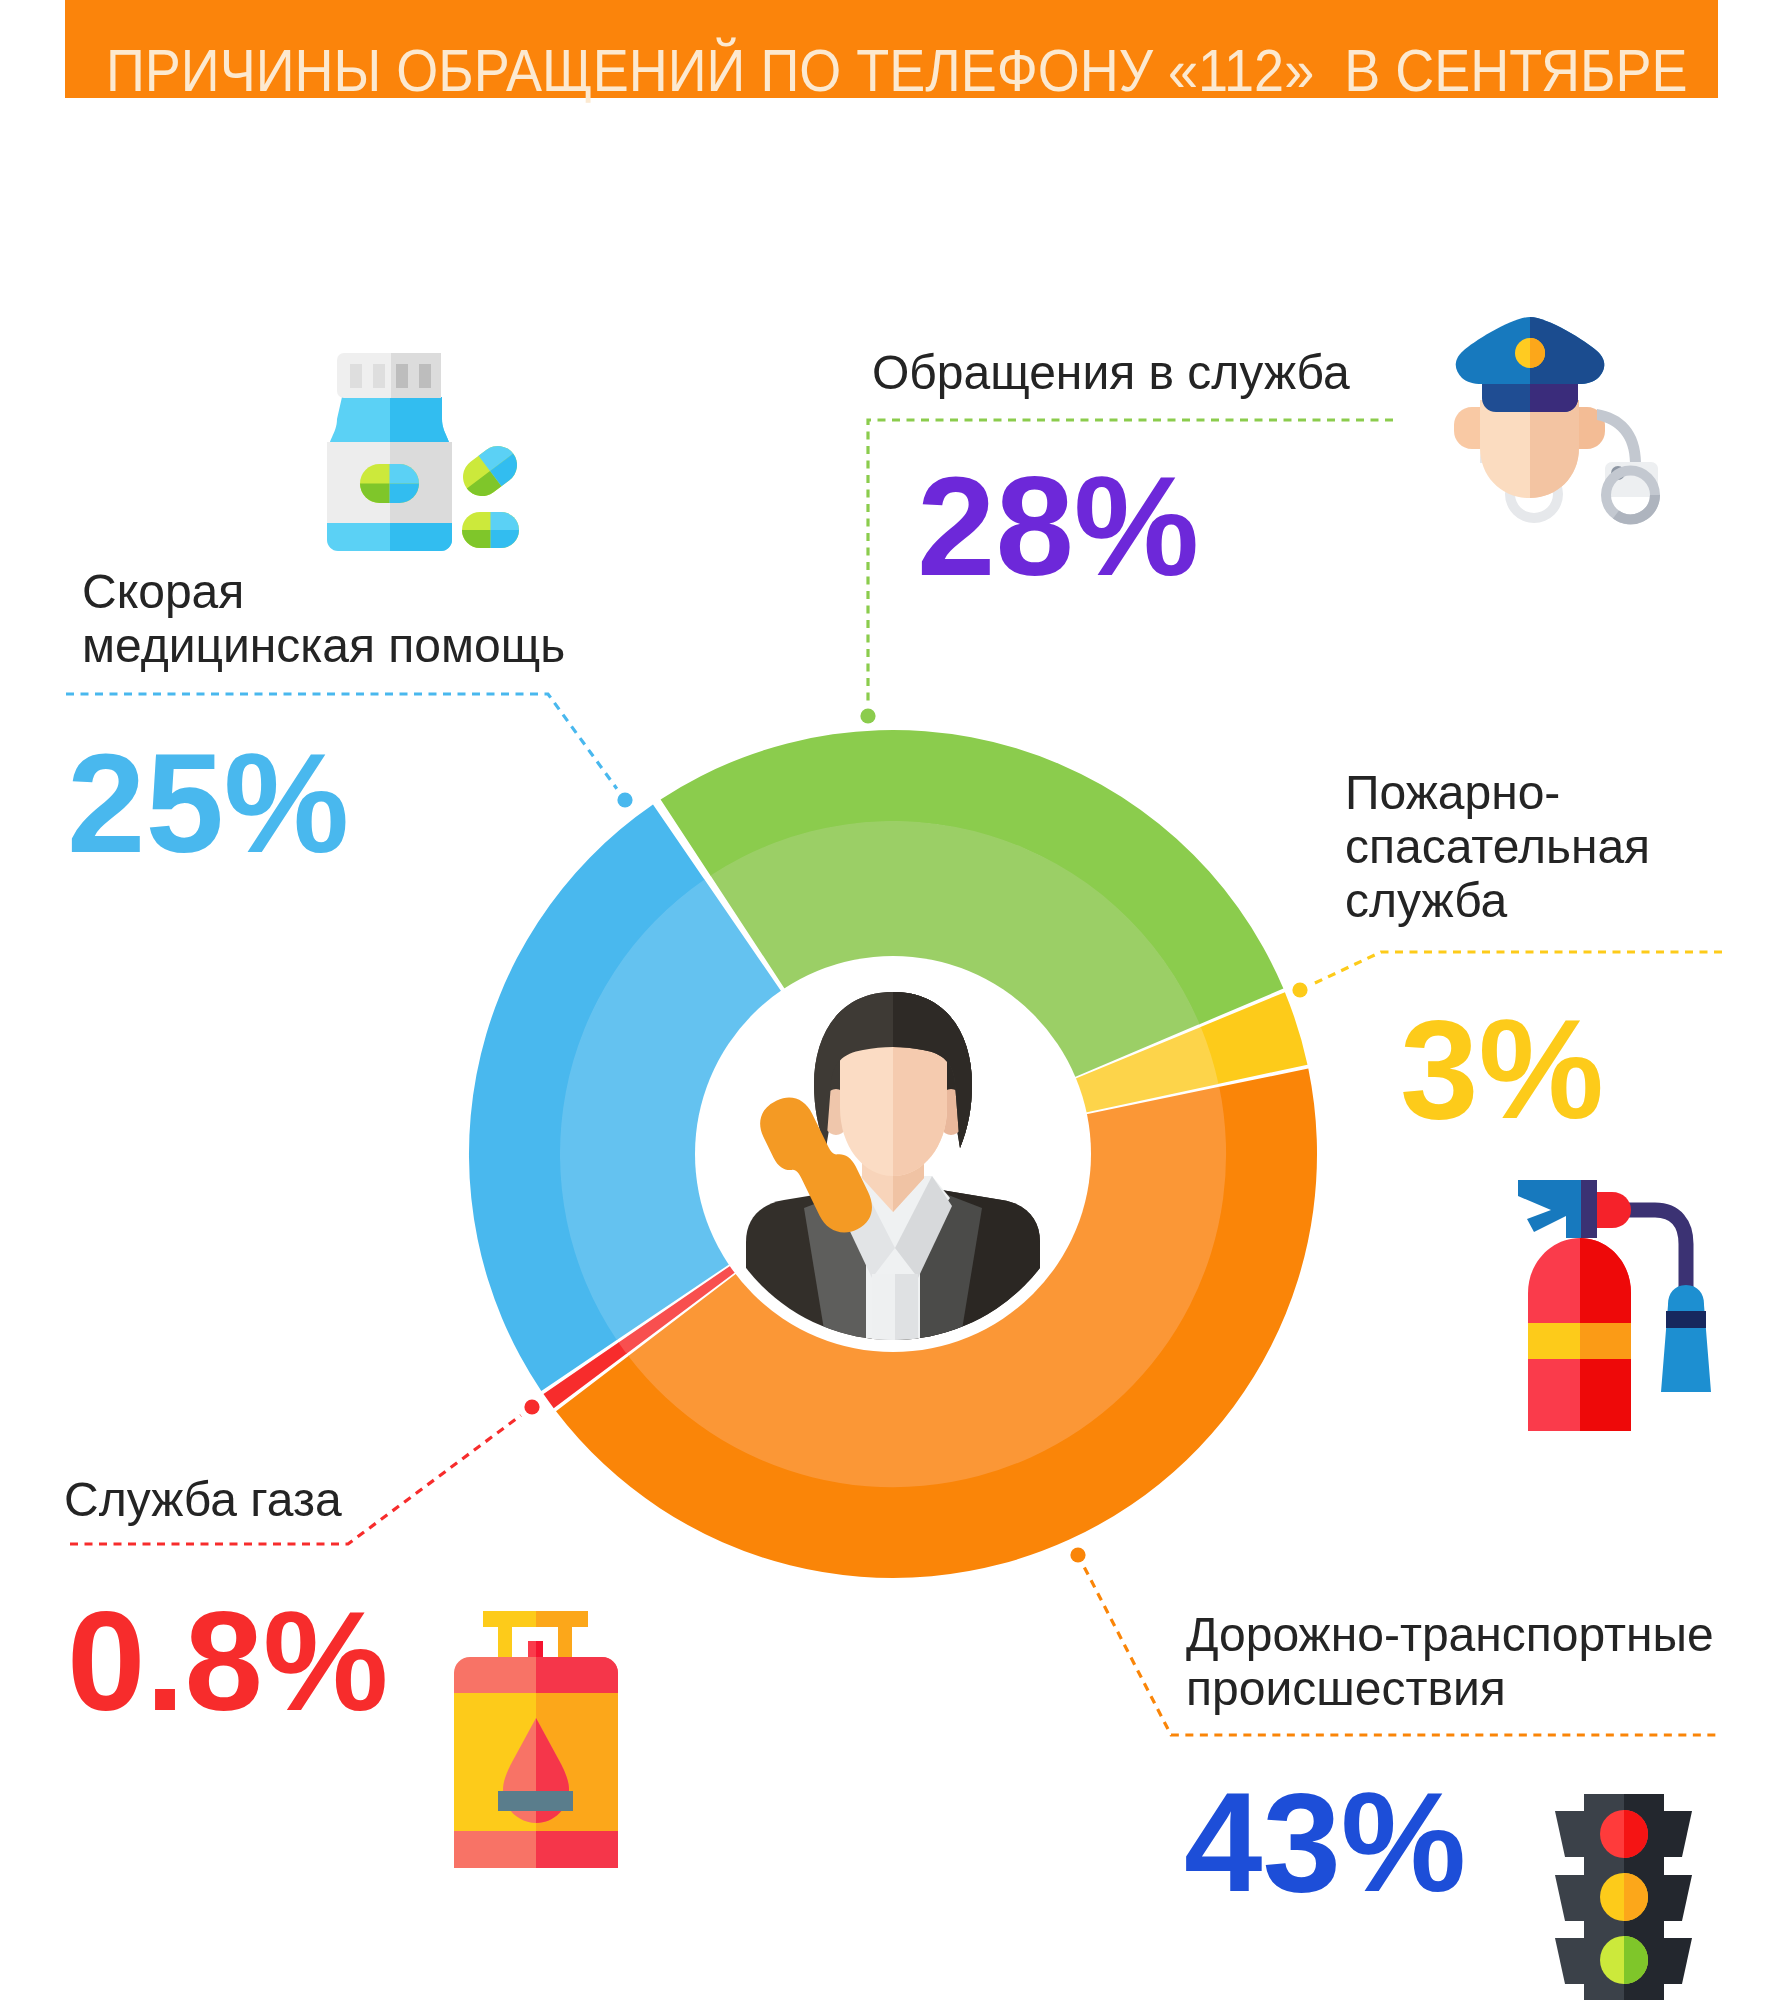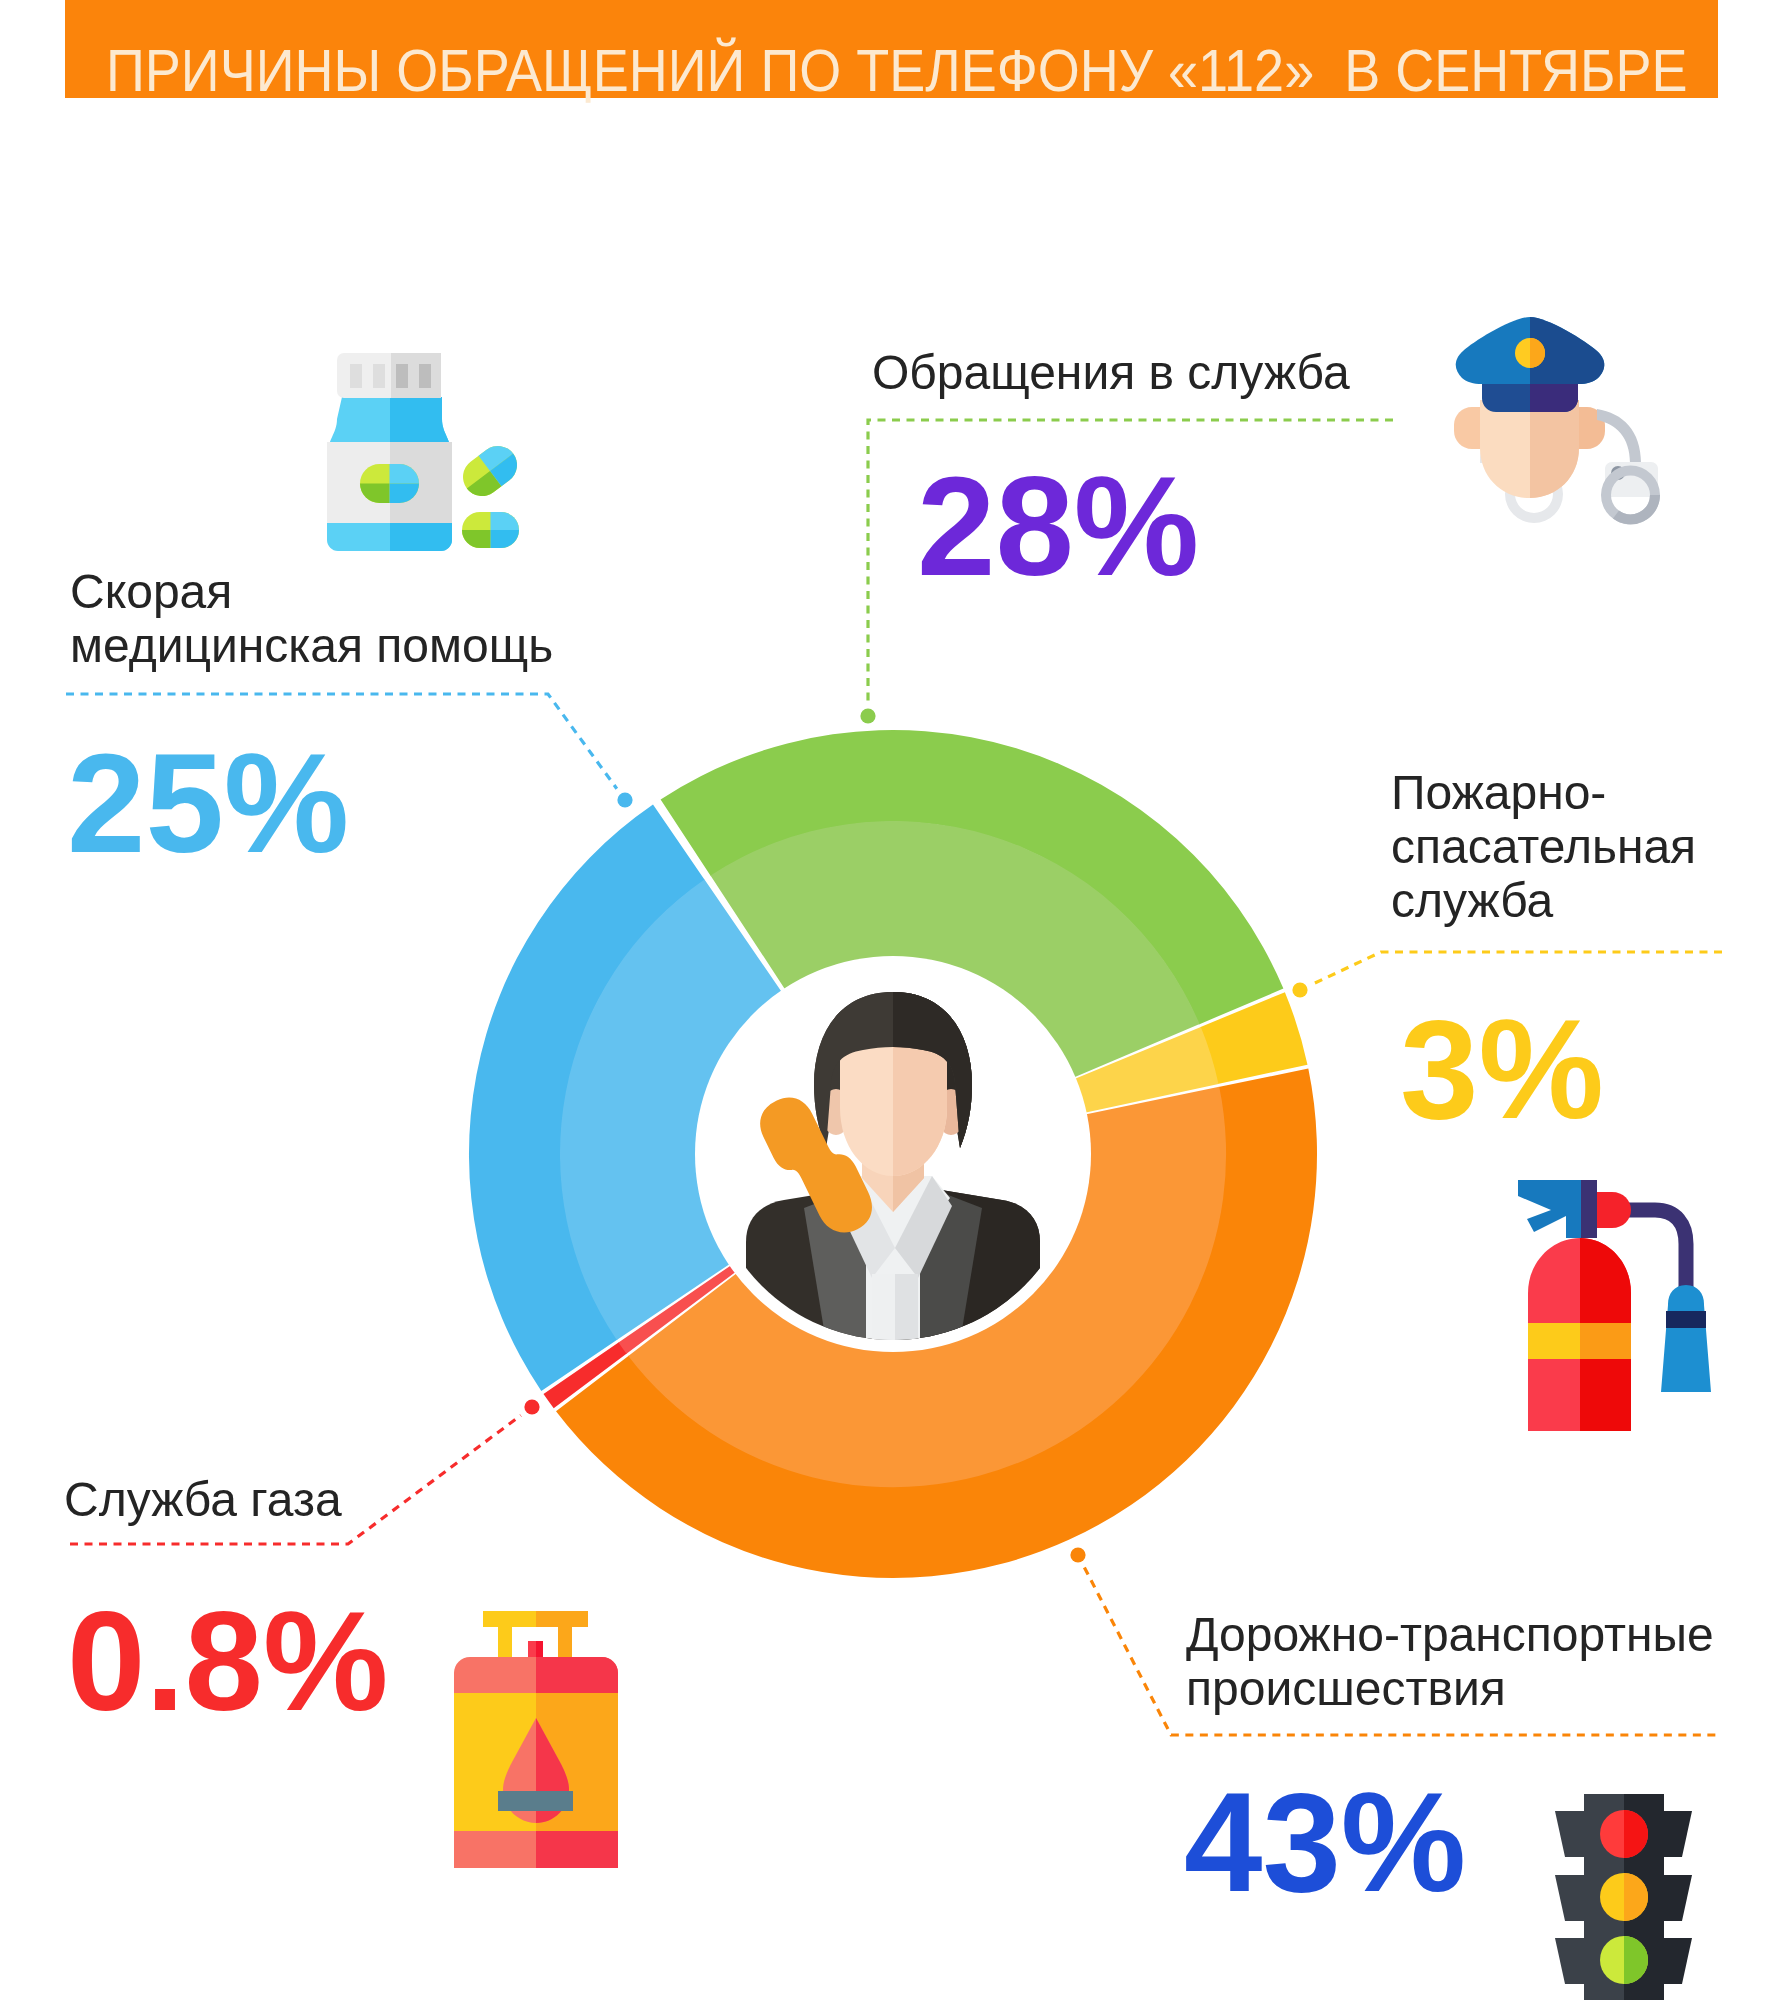--- a/index.html
+++ b/index.html
@@ -16,27 +16,27 @@
 </style>
 </head>
 <body>
 
 <div class="stage">
 
   <div id="banner">
     <div id="banner-title">ПРИЧИНЫ ОБРАЩЕНИЙ ПО ТЕЛЕФОНУ «112»  В СЕНТЯБРЕ</div>
   </div>
 
-  <div class="lbl" id="lbl-ambulance" style="left:70px;top:565px;"><span>Скорая</span><br><span>медицинская помощь</span></div>
+  <div class="lbl" id="lbl-ambulance" style="left:82px;top:565px;"><span>Скорая</span><br><span>медицинская помощь</span></div>
   <div class="pct" id="pct-ambulance" style="left:67px;top:733px;color:#49B8EE;">25%</div>
 
   <div class="lbl" id="lbl-police" style="left:872px;top:346px;"><span>Обращения в служба</span></div>
   <div class="pct" id="pct-police" style="left:917px;top:456px;color:#6d28d9;">28%</div>
 
-  <div class="lbl" id="lbl-fire" style="left:1391px;top:766px;"><span>Пожарно-</span><br><span>спасательная</span><br><span>служба</span></div>
+  <div class="lbl" id="lbl-fire" style="left:1345px;top:766px;"><span>Пожарно-</span><br><span>спасательная</span><br><span>служба</span></div>
   <div class="pct" id="pct-fire" style="left:1400px;top:999px;color:#FDCB1A;">3%</div>
 
   <div class="lbl" id="lbl-traffic" style="left:1186px;top:1608px;"><span>Дорожно-транспортные</span><br><span>происшествия</span></div>
   <div class="pct" id="pct-traffic" style="left:1184px;top:1772px;color:#1d4ed8;">43%</div>
 
   <div class="lbl" id="lbl-gas" style="left:64px;top:1473px;"><span>Служба газа</span></div>
   <div class="pct" id="pct-gas" style="left:67px;top:1591px;color:#F72C2C;">0.8%</div>
 
   <svg class="ov" viewBox="0 0 1782 2000">
     <g>

